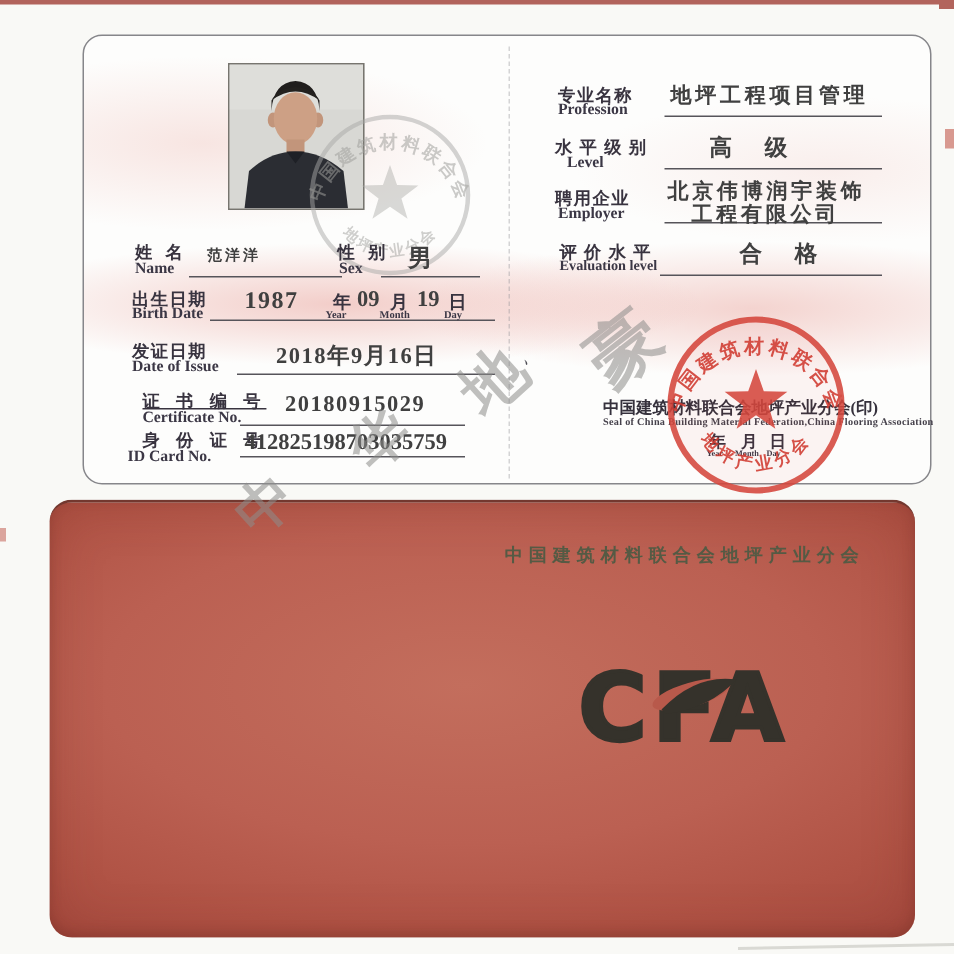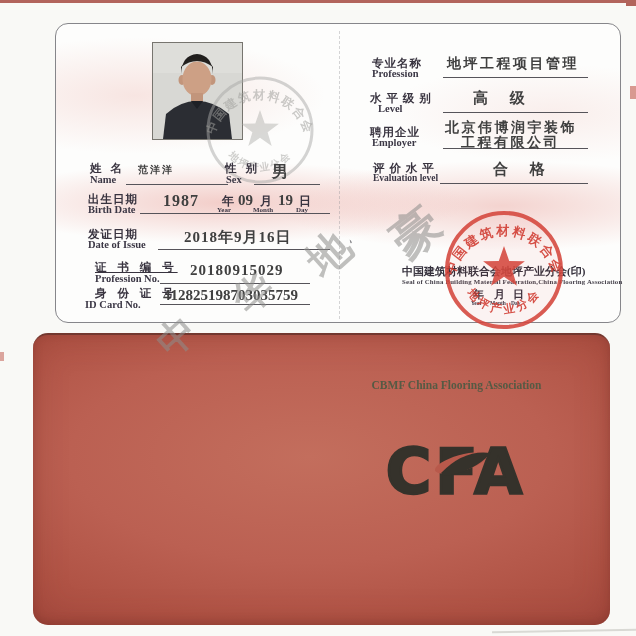--- a/index.html
+++ b/index.html
@@ -123,21 +123,21 @@
 <div class="abs val" style="left:278px;top:192px;">19</div>
 <div class="abs zh tight" style="left:299px;top:193px;font-size:12px;">日</div>
 <div class="abs tiny" style="left:296px;top:206px;">Day</div>
 
 <div class="abs zh tight" style="left:88px;top:227px;font-family:Liberation Serif, serif;">发证日期</div>
 <div class="abs en" style="left:88px;top:239px;">Date of Issue</div>
 <div class="abs uline" style="left:158px;top:249px;width:172px;"></div>
 <div class="abs val" style="left:184px;top:228px;letter-spacing:1px;">2018年9月16日</div>
 
 <div class="abs zh wide" style="left:95px;top:260px;text-decoration:underline;">证 书 编 号</div>
-<div class="abs en" style="left:95px;top:273px;">Profession No.</div>
+<div class="abs en" style="left:95px;top:273px;">Certificate No.</div>
 <div class="abs uline" style="left:160px;top:283px;width:150px;"></div>
 <div class="abs val" style="left:190px;top:262px;letter-spacing:1px;">20180915029</div>
 
 <div class="abs zh wide" style="left:95px;top:286px;">身 份 证 号</div>
 <div class="abs en" style="left:85px;top:299px;">ID Card No.</div>
 <div class="abs uline" style="left:160px;top:304px;width:150px;"></div>
 <div class="abs val" style="left:163px;top:287px;">412825198703035759</div>
 
 <div class="abs zh tight" style="left:372px;top:56px;">专业名称</div>
 <div class="abs en" style="left:372px;top:68px;">Profession</div>
@@ -181,21 +181,21 @@
       <textPath href="#rs-top" startOffset="50%" text-anchor="middle">中国建筑材料联合会</textPath>
     </text>
     <text font-size="11.5" font-weight="bold" fill="#d0392f" letter-spacing="3">
       <textPath href="#rs-bot" startOffset="50%" text-anchor="middle">地坪产业分会</textPath>
     </text>
   </svg>
 </div>
 
 <div class="abs cover">
   <div class="cover-front">
-    <div class="cover-org-en">CBMF China Flooring Association</div>
+    <div class="cover-org-zh">中国建筑材料联合会地坪产业分会</div>
     <svg class="cover-logo" viewBox="0 0 190 66">
       <text x="95" y="56" text-anchor="middle" font-family="DejaVu Sans, sans-serif" font-weight="bold" font-size="62" letter-spacing="4" fill="#35322b" stroke="#35322b" stroke-width="2.5">CFA</text>
       <ellipse cx="100" cy="26" rx="27" ry="8" fill="#b8594b" transform="rotate(-16 100 26)"></ellipse>
       <path d="M80,36 Q103,12 130,16 Q113,35 83,39 Z" fill="#35322b"></path>
     </svg>
   </div>
 </div>
 
 <div class="abs wm" style="left:158px;top:311px;font-size:38px;transform:rotate(-42deg);">中</div>
 <div class="abs wm" style="left:234px;top:268px;font-size:38px;transform:rotate(-42deg);">华</div>

